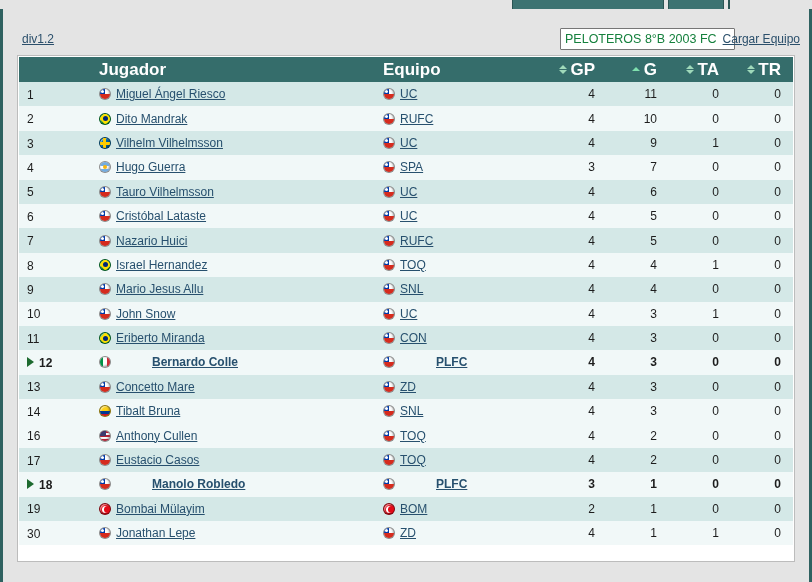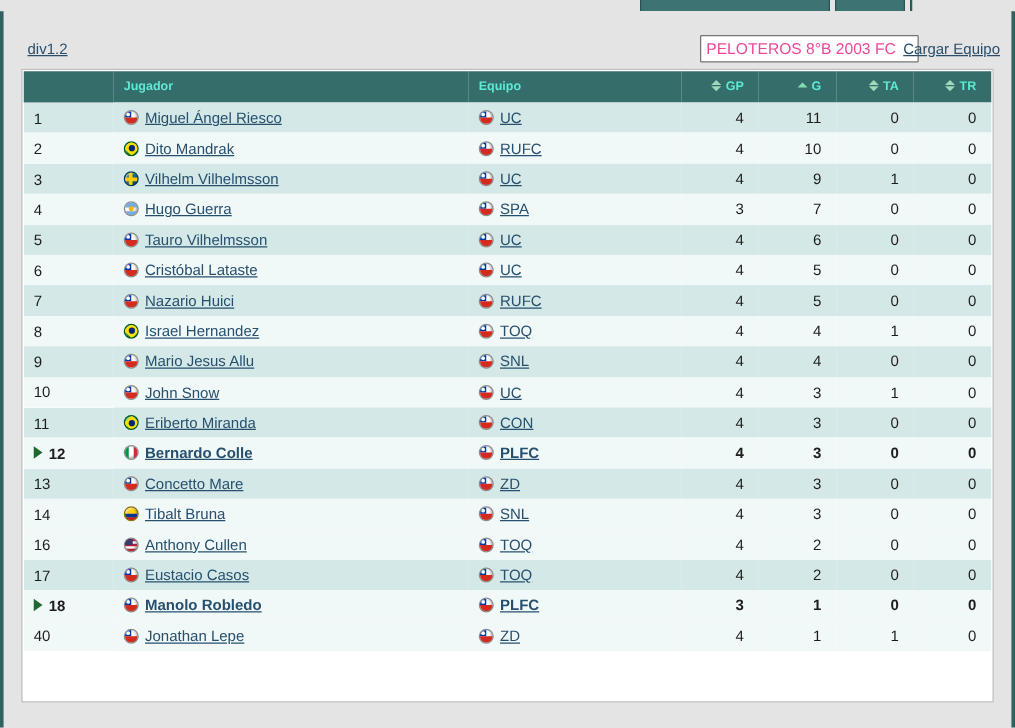--- a/index.html
+++ b/index.html
@@ -56,21 +56,21 @@
     color: #2b4f6b;
     text-decoration: underline;
     cursor: pointer;
   }
   .team-select {
     position: absolute;
     right: 88px; top: 19px;
     width: 175px; height: 21px;
     font-family: "Liberation Sans", sans-serif;
     font-size: 12.5px;
-    color: #ec4899;
+    color: #15803d;
     background: #ffffff;
     border: 1px solid #767676;
     border-radius: 1px;
     padding: 1px 2px 1px 4px;
     appearance: none;
     -webkit-appearance: none;
     cursor: pointer;
   }
   .select-wrap { position: absolute; right: 74px; top: 19px; }
   .select-wrap select {
@@ -98,23 +98,23 @@
     border: 1px solid #bcbcbc;
     padding: 1px;
   }
   table.grid {
     width: 100%;
     border-collapse: collapse;
     font-size: 12px;
   }
   table.grid thead th {
     background: #356d6b;
-    color: #5eead4;
+    color: #ffffff;
     font-weight: bold;
-    font-size: 10px;
+    font-size: 17px;
     height: 25px;
     padding: 0 8px;
     text-align: left;
     white-space: nowrap;
     margin-top: 24px;
   }
   table.grid thead th.num { text-align: right; padding-right: 12px; }
   table.grid tbody td {
     height: 24.4px;
     padding: 0 8px;
@@ -145,21 +145,21 @@
     top: -1px;
   }
   .pos-num { vertical-align: middle; }
 
   a.entity {
     color: #27506e;
     text-decoration: underline;
     cursor: pointer;
     font-size: 12px;
   }
-  tr.hl a.entity { font-weight: bold; }
+  tr.hl a.entity { font-weight: bold; margin-left: 36px; }
 
   
   .flag {
     display: inline-block;
     width: 12px; height: 12px;
     border-radius: 50%;
     margin-right: 5px;
     vertical-align: -2px;
     overflow: hidden;
     position: relative;
@@ -448,22 +448,31 @@
             </tr>
             <tr class="even hl">
               <td class="col-pos pos-cell"><span class="pos-marker"></span><span class="pos-num">18</span></td>
               <td class="col-name"><span class="flag cl"><i class="b1"></i><i class="b2"></i><i class="st"></i></span><a class="entity">Manolo Robledo</a></td>
               <td class="col-team"><span class="flag cl"><i class="b1"></i><i class="b2"></i><i class="st"></i></span><a class="entity">PLFC</a></td>
               <td class="col-stat num">3</td>
               <td class="col-stat num">1</td>
               <td class="col-stat num">0</td>
               <td class="col-stat num">0</td>
             </tr>
-            <tr class="even">
-              <td class="col-pos pos-cell"><span class="pos-num">40</span></td>
+            <tr class="odd">
+              <td class="col-pos pos-cell"><span class="pos-num">19</span></td>
+              <td class="col-name"><span class="flag tr"><i class="m"></i><i class="m2"></i></span><a class="entity">Bombai Mülayim</a></td>
+              <td class="col-team"><span class="flag tr"><i class="m"></i><i class="m2"></i></span><a class="entity">BOM</a></td>
+              <td class="col-stat num">2</td>
+              <td class="col-stat num">1</td>
+              <td class="col-stat num">0</td>
+              <td class="col-stat num">0</td>
+            </tr>
+            <tr class="even">
+              <td class="col-pos pos-cell"><span class="pos-num">30</span></td>
               <td class="col-name"><span class="flag cl"><i class="b1"></i><i class="b2"></i><i class="st"></i></span><a class="entity">Jonathan Lepe</a></td>
               <td class="col-team"><span class="flag cl"><i class="b1"></i><i class="b2"></i><i class="st"></i></span><a class="entity">ZD</a></td>
               <td class="col-stat num">4</td>
               <td class="col-stat num">1</td>
               <td class="col-stat num">1</td>
               <td class="col-stat num">0</td>
             </tr>
           </tbody>
       </table>
     </div>

